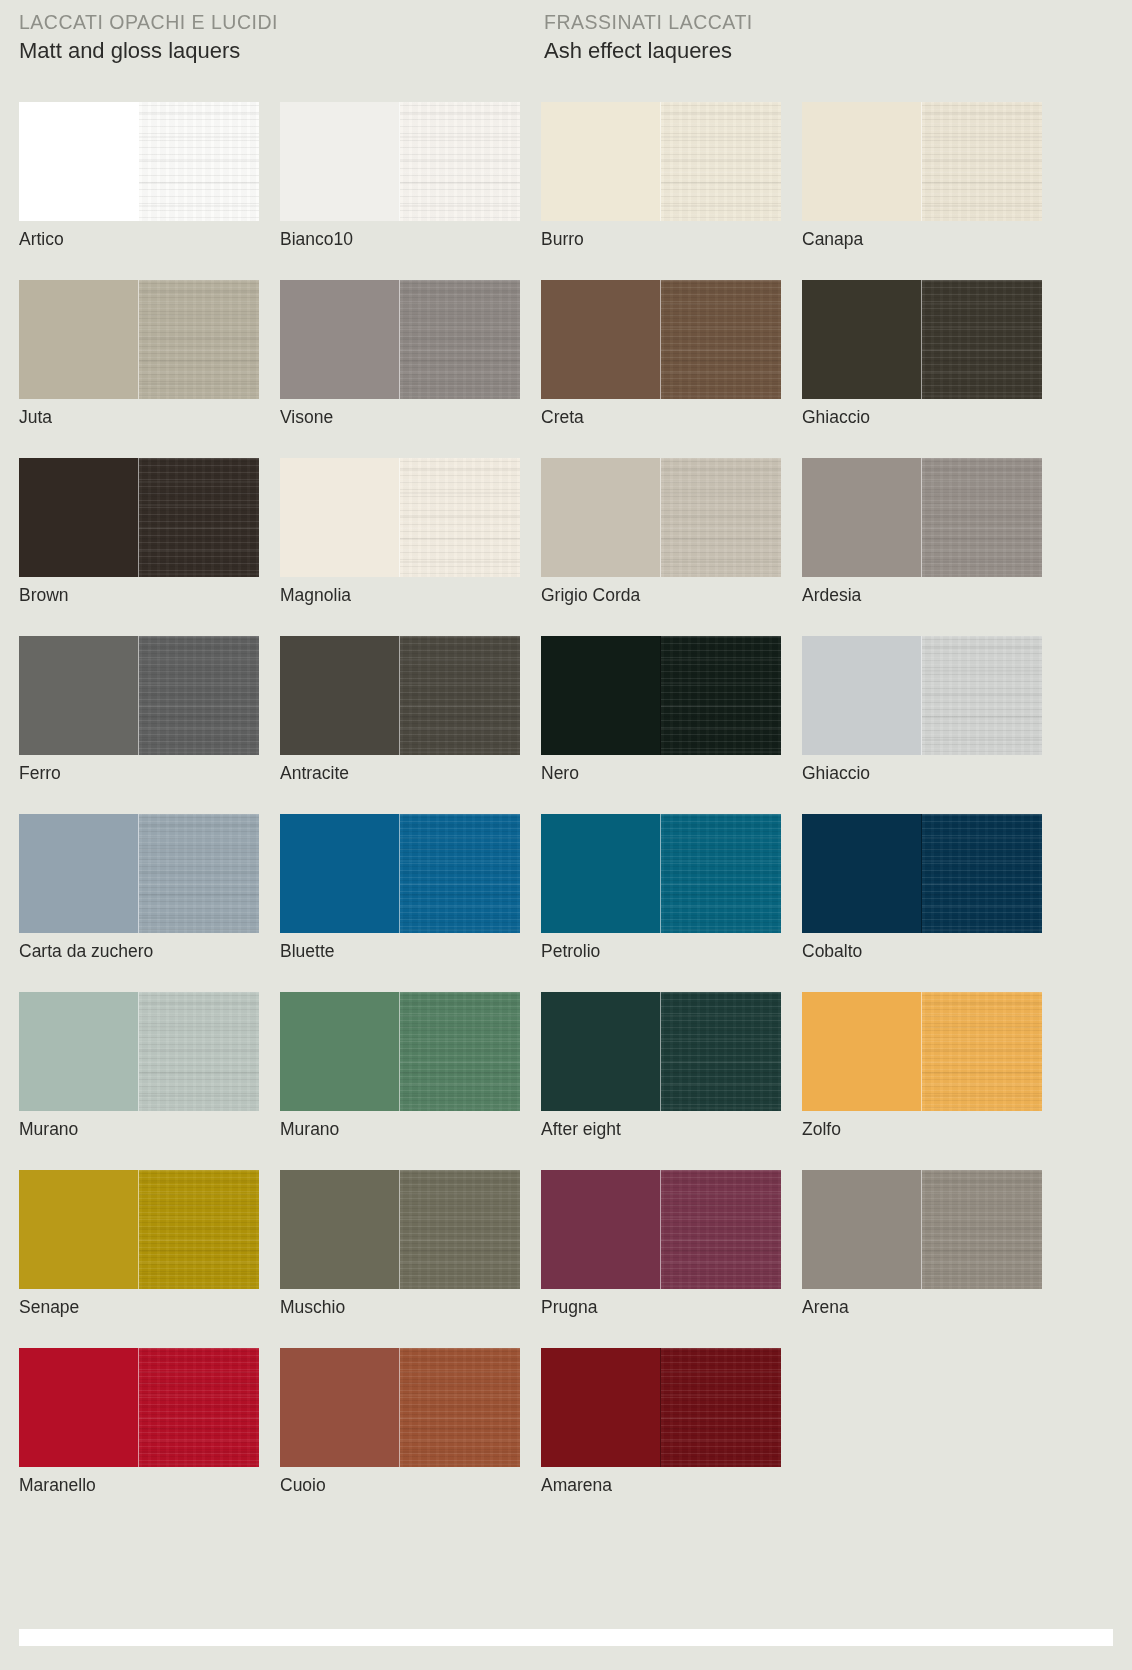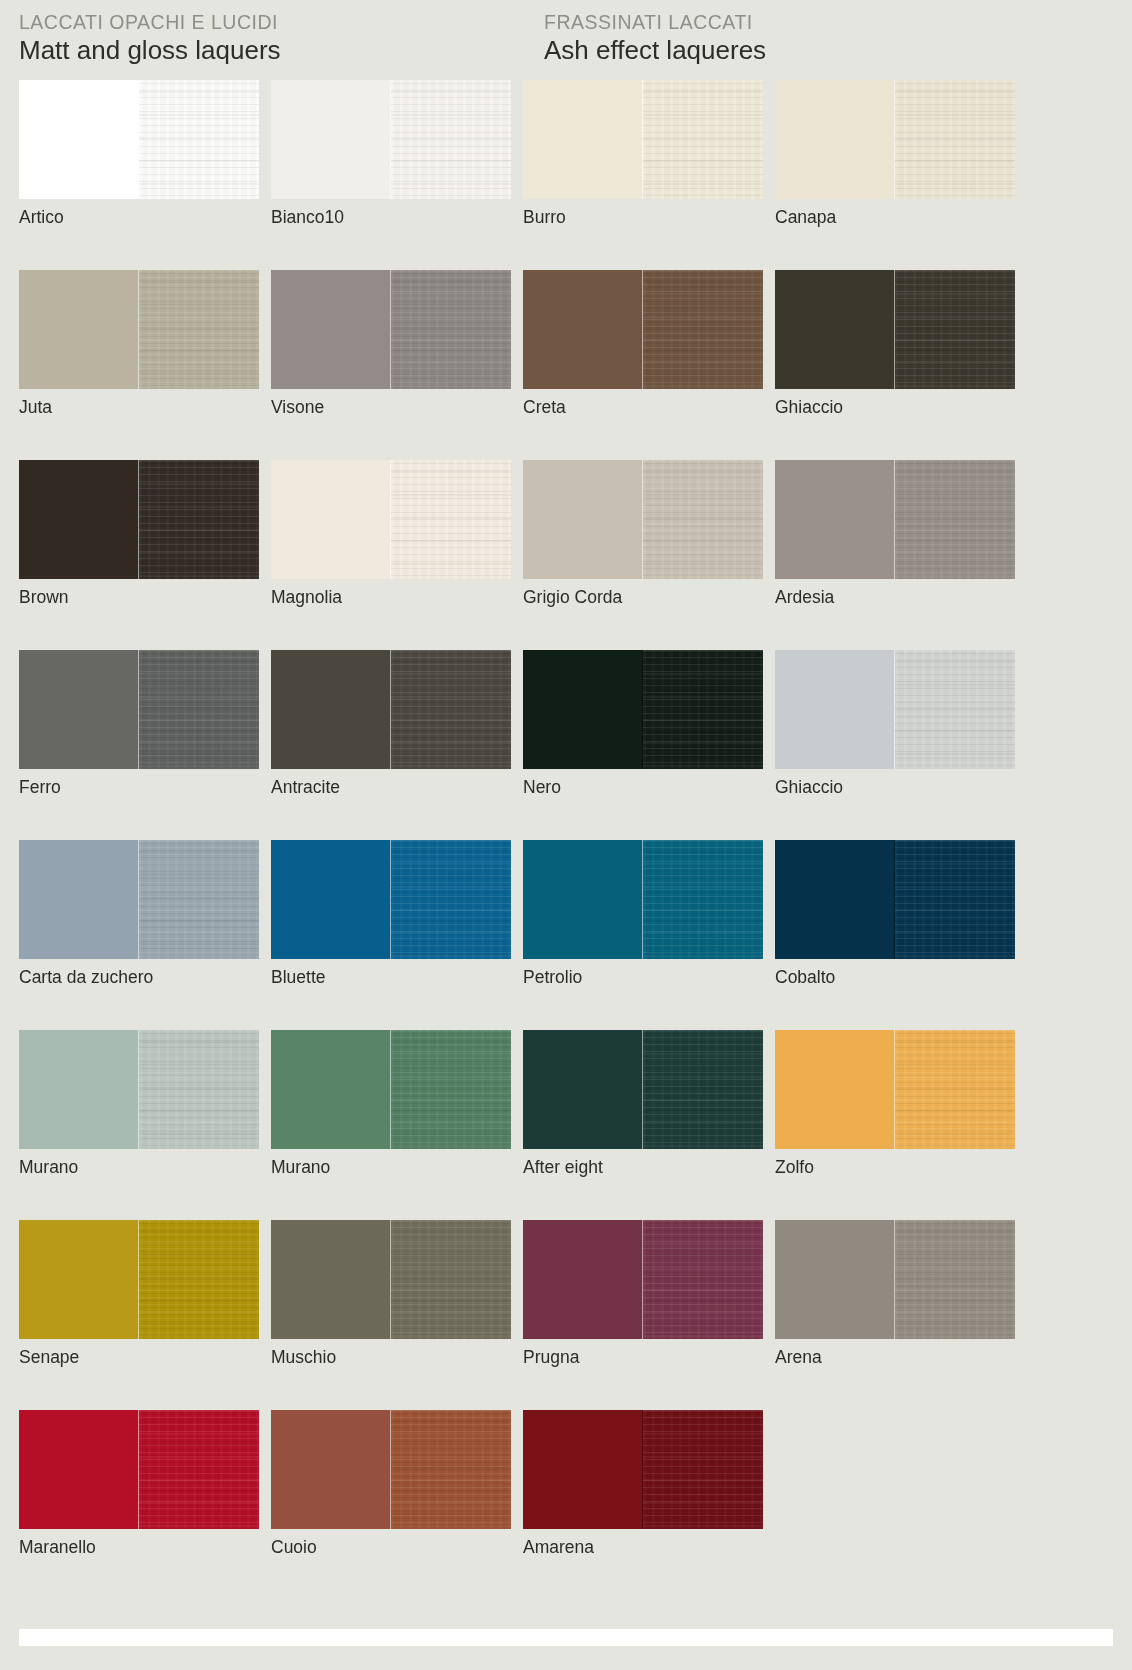--- a/index.html
+++ b/index.html
@@ -32,39 +32,38 @@
   .hdr-right { left: 544px; }
   .hdr-it {
     font-size: 19.5px;
     letter-spacing: 0.5px;
     color: #8e8f88;
     font-weight: 400;
     line-height: 25px;
     white-space: nowrap;
   }
   .hdr-en {
-    font-size: 26px;
+    font-size: 22px;
     color: #2c2c2a;
     font-weight: 400;
     line-height: 27px;
     white-space: nowrap;
     margin-top: 2px;
   }
 
   
   .grid {
     position: absolute;
-    top: 80px;
+    top: 102px;
     left: 19px;
     width: 1094px;
     display: grid;
     grid-template-columns: repeat(4, 240px);
     column-gap: 21px;
     row-gap: 0px;
-    gap: 12px;
   }
   .cell {
     width: 240px;
     height: 178px;
     position: relative;
   }
   .swatch {
     width: 240px;
     height: 119px;
     position: relative;

